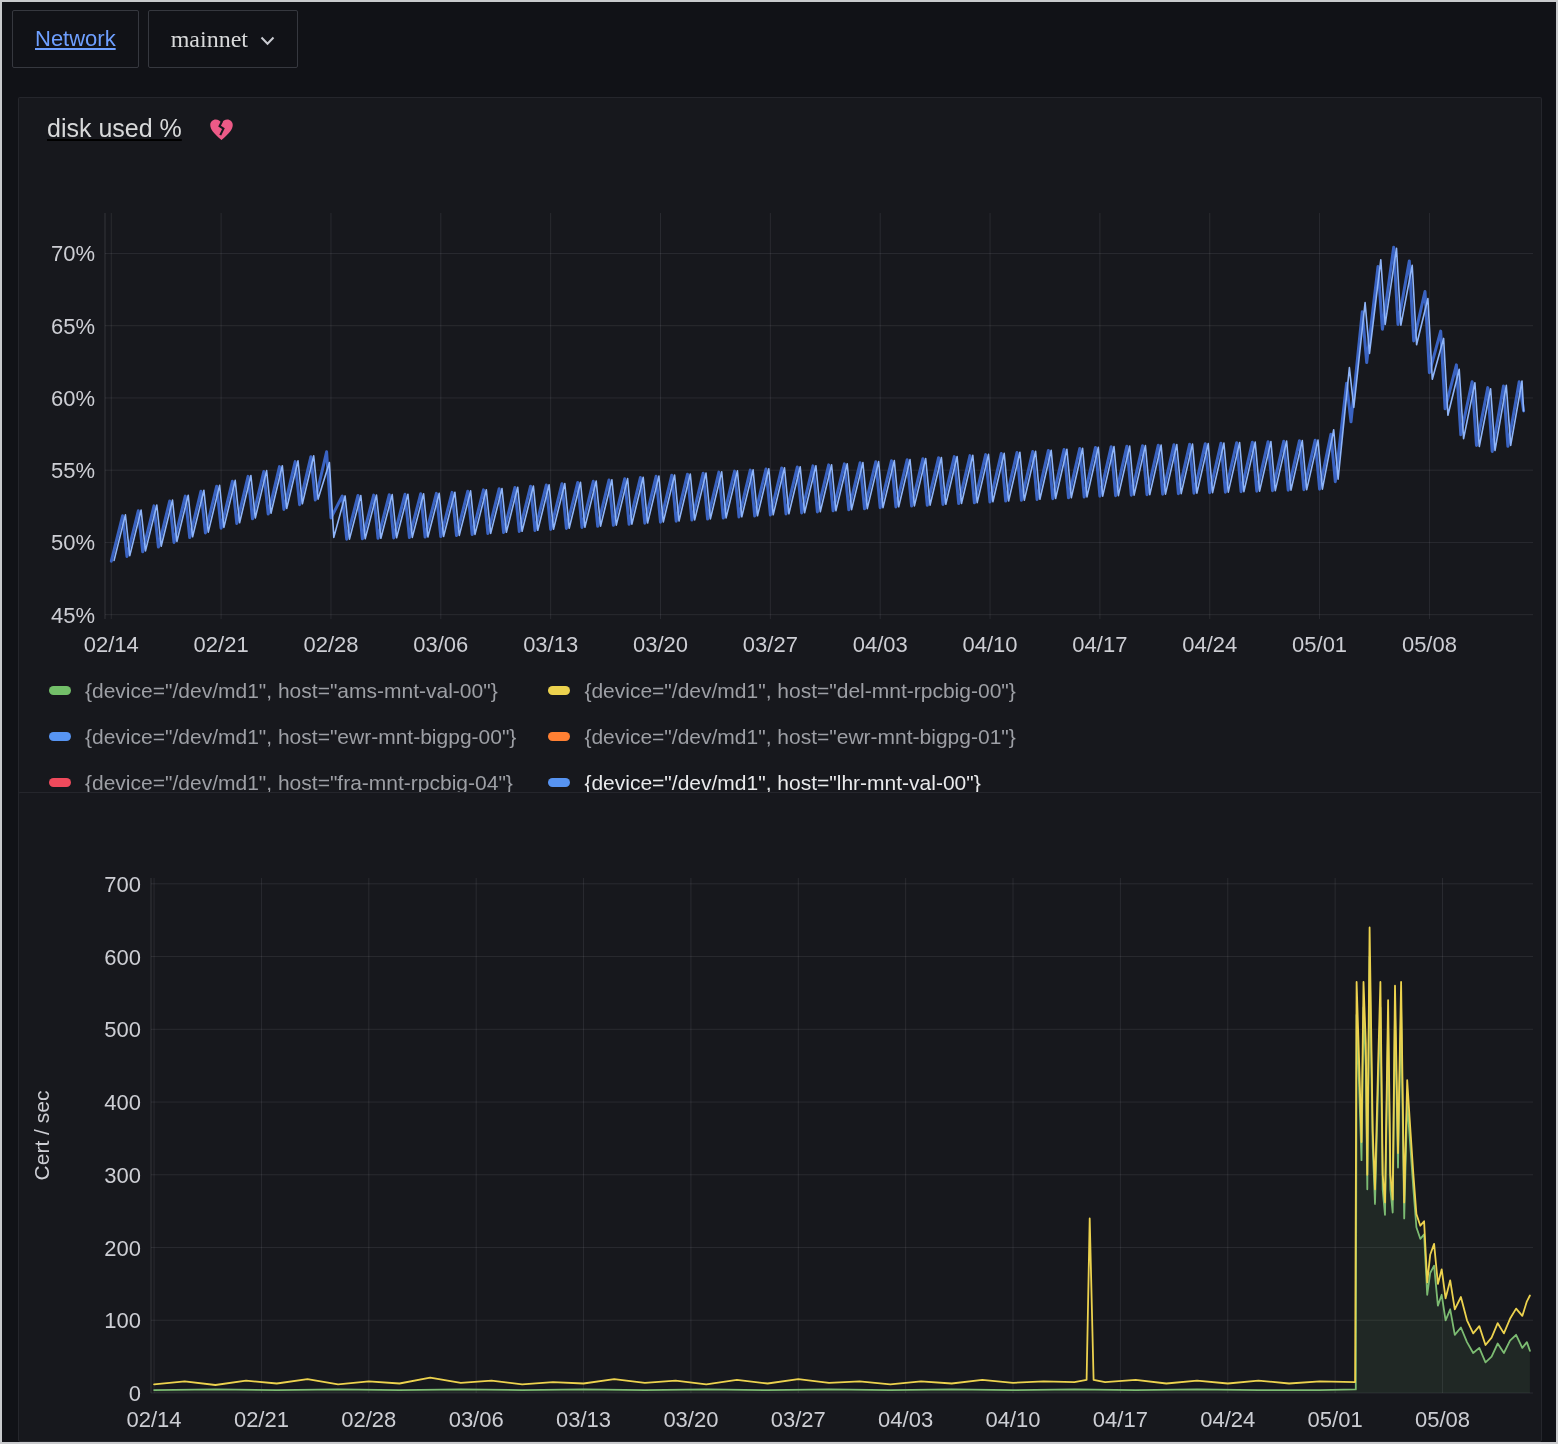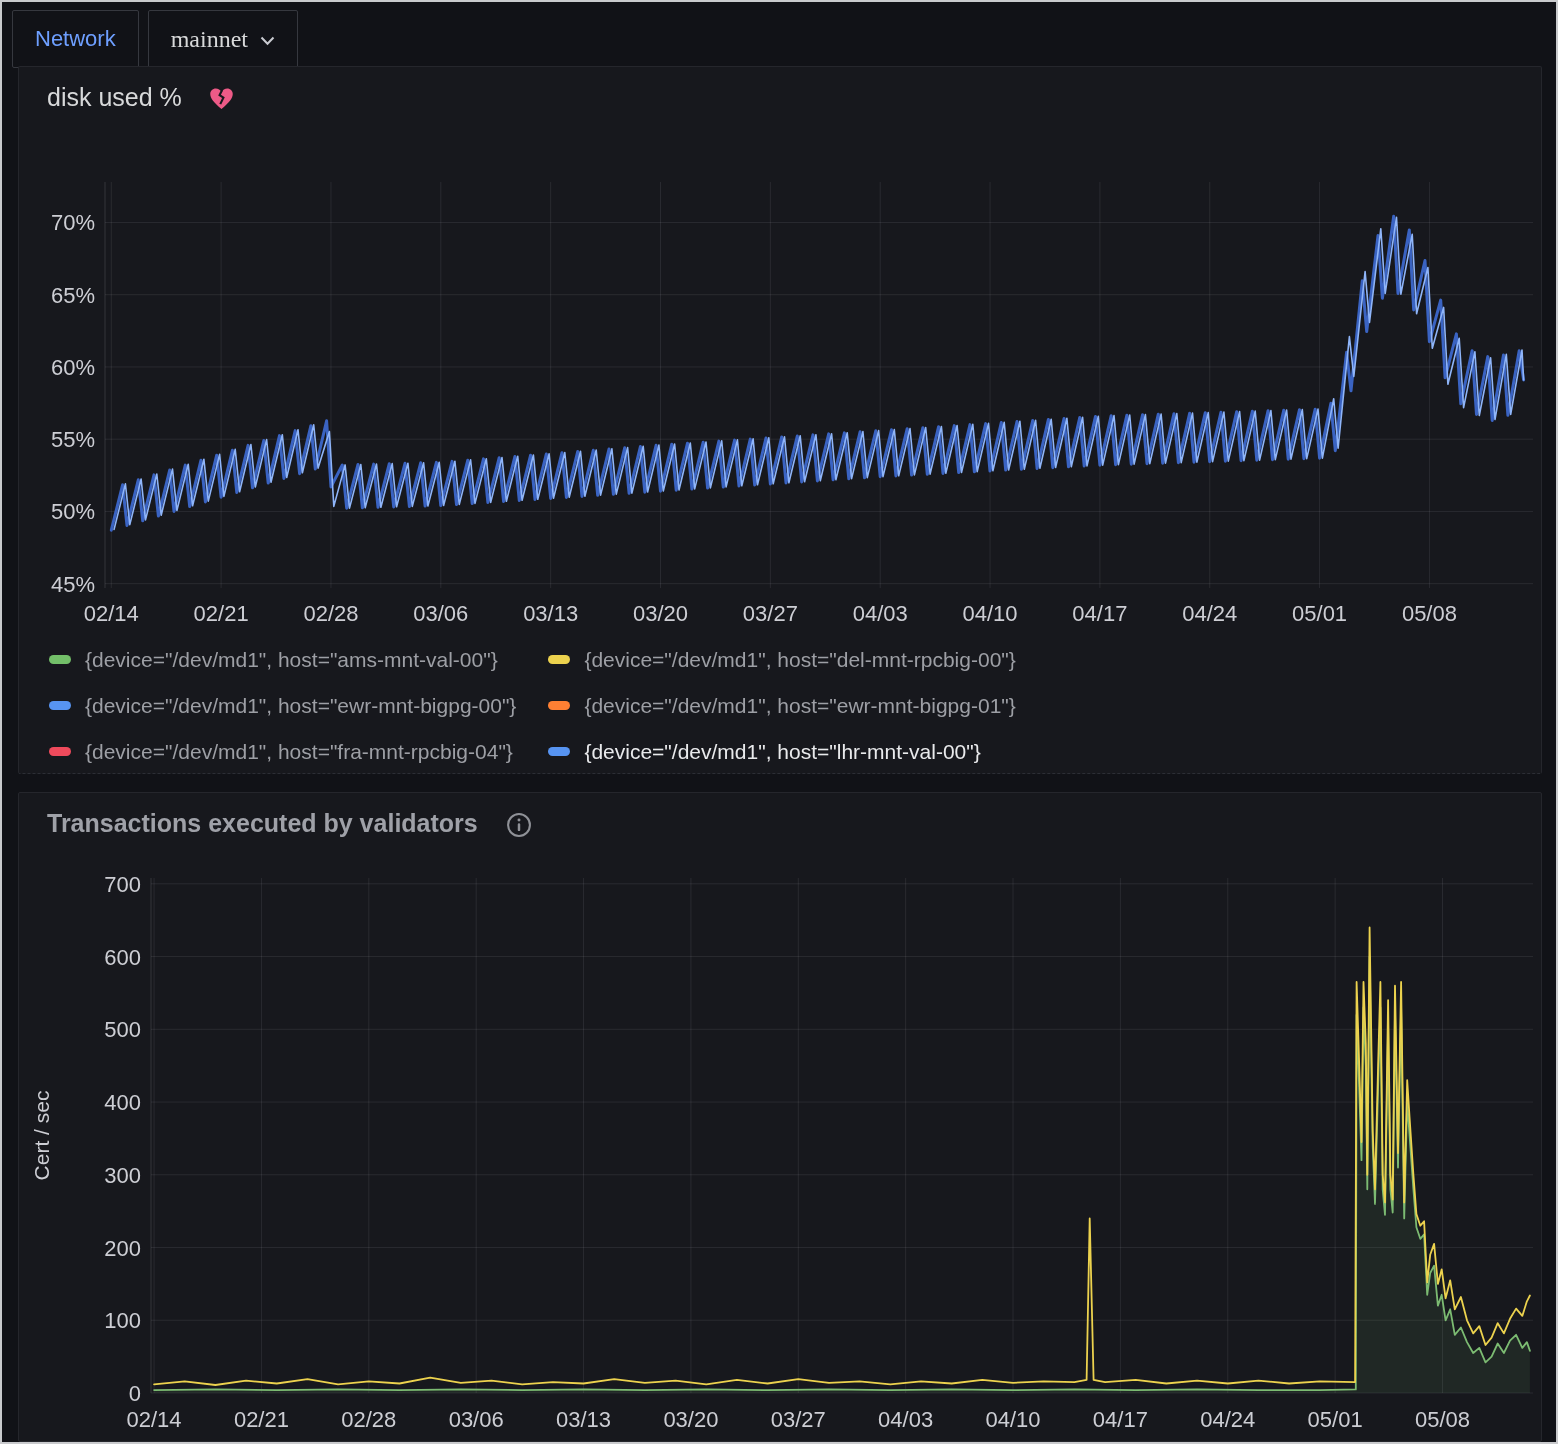--- a/index.html
+++ b/index.html
@@ -4,27 +4,27 @@
 <style>
   * { box-sizing: border-box; margin: 0; padding: 0; }
   html,body { width:1558px; height:1444px; background:#0d0e12; }
   body { font-family:"Liberation Sans","DejaVu Sans",sans-serif; }
   .frame { position:relative; width:1558px; height:1444px; border:2px solid #c9cacd;
            background:#111217; overflow:hidden; }
   
   .topbar { position:absolute; left:10px; top:8px; display:flex; gap:9px; }
   .var-box { height:58px; display:flex; align-items:center; padding:0 22px;
              border:1px solid #36383f; border-radius:2px; background:#111217; }
-  .var-label { color:#6e9fff; font-size:22px; font-weight:500; }
+  .var-label { color:#6e9fff; font-size:22px; font-weight:500;text-decoration:underline; }
   .var-value { color:#d8d9da; font-size:24px; font-weight:500; display:flex; align-items:center; gap:12px; cursor:pointer;font-family:Liberation Serif, serif; }
   .chev { margin-top:4px; }
   
   .panel { position:absolute; left:16px; width:1524px; background:#17181d;
            border:1px solid #25262c; border-radius:2px; }
-  .panel-1 { top:64px; height:708px; border-bottom-style:dashed; border-bottom-color:#2c2e35; }
+  .panel-1 { top:95px; height:708px; border-bottom-style:dashed; border-bottom-color:#2c2e35;text-decoration:underline; }
   .panel-2 { top:790px; height:650px; }
   .panel-header { display:flex; align-items:center; gap:20px; padding:16px 0 0 28px; }
   .p1-title { color:#d8d9da; font-size:25px; font-weight:500; cursor:pointer; }
   .p2-title { color:#9fa1a8; font-size:25px; font-weight:700; cursor:pointer; }
   .heart { margin-left:6px; margin-top:2px; }
   .info-icon { margin-left:8px; margin-top:3px; }
   svg.chart { position:absolute; left:0; display:block; }
   #chart1 { top:100px; }
   #chart2 { top:50px; }
   svg.chart text { font-family:"Liberation Sans","DejaVu Sans",sans-serif; }
@@ -129,28 +129,20 @@
           <span class="ltext">{device="/dev/md1", host="fra-mnt-rpcbig-04"}</span>
         </div>
         <div class="legend-item hl">
           <span class="swatch" style="background: rgb(87, 148, 242);"></span>
           <span class="ltext">{device="/dev/md1", host="lhr-mnt-val-00"}</span>
         </div>
       </div>
   </div>
 
   <div class="panel panel-2">
-    <div class="panel-header">
-      <span class="p2-title">Transactions executed by validators</span>
-      <svg class="info-icon" width="26" height="26" viewBox="0 0 20 20">
-        <circle cx="10" cy="10" r="8.4" fill="none" stroke="#8f9197" stroke-width="1.6"></circle>
-        <circle cx="10" cy="6.1" r="1.15" fill="#8f9197"></circle>
-        <rect x="9.05" y="8.6" width="1.9" height="6.1" rx="0.95" fill="#8f9197"></rect>
-      </svg>
-    </div>
     <svg id="chart2" class="chart" width="1524" height="600" viewBox="0 0 1524 600">
         <line x1="135.0677025527192" x2="135.0677025527192" y1="35" y2="550" stroke="rgba(204,204,220,0.10)" stroke-width="1"></line>
         <text x="135.0677025527192" y="584" fill="#cdced4" font-size="22" text-anchor="middle">02/14</text>
         <line x1="242.4372918978912" x2="242.4372918978912" y1="35" y2="550" stroke="rgba(204,204,220,0.10)" stroke-width="1"></line>
         <text x="242.4372918978912" y="584" fill="#cdced4" font-size="22" text-anchor="middle">02/21</text>
         <line x1="349.80688124306323" x2="349.80688124306323" y1="35" y2="550" stroke="rgba(204,204,220,0.10)" stroke-width="1"></line>
         <text x="349.80688124306323" y="584" fill="#cdced4" font-size="22" text-anchor="middle">02/28</text>
         <line x1="457.17647058823525" x2="457.17647058823525" y1="35" y2="550" stroke="rgba(204,204,220,0.10)" stroke-width="1"></line>
         <text x="457.17647058823525" y="584" fill="#cdced4" font-size="22" text-anchor="middle">03/06</text>
         <line x1="564.5460599334073" x2="564.5460599334073" y1="35" y2="550" stroke="rgba(204,204,220,0.10)" stroke-width="1"></line>

